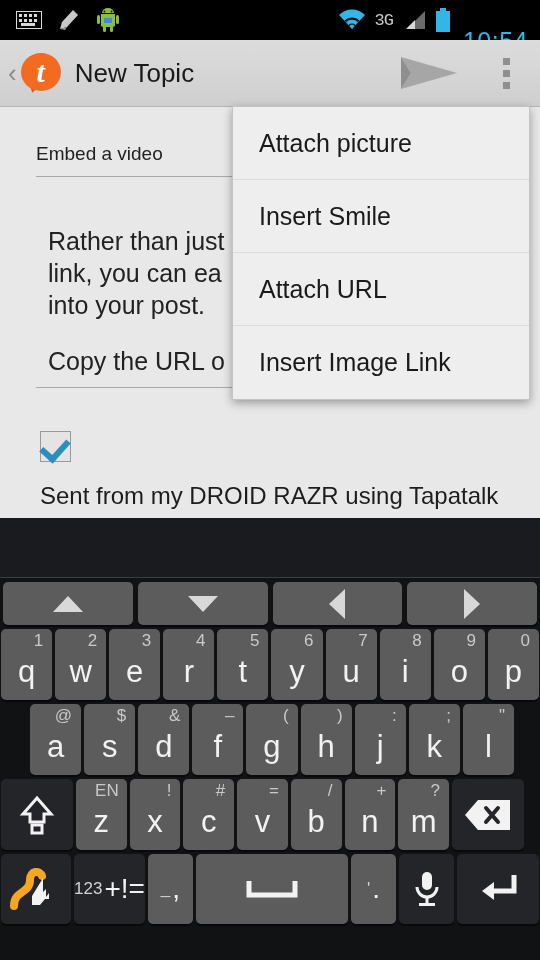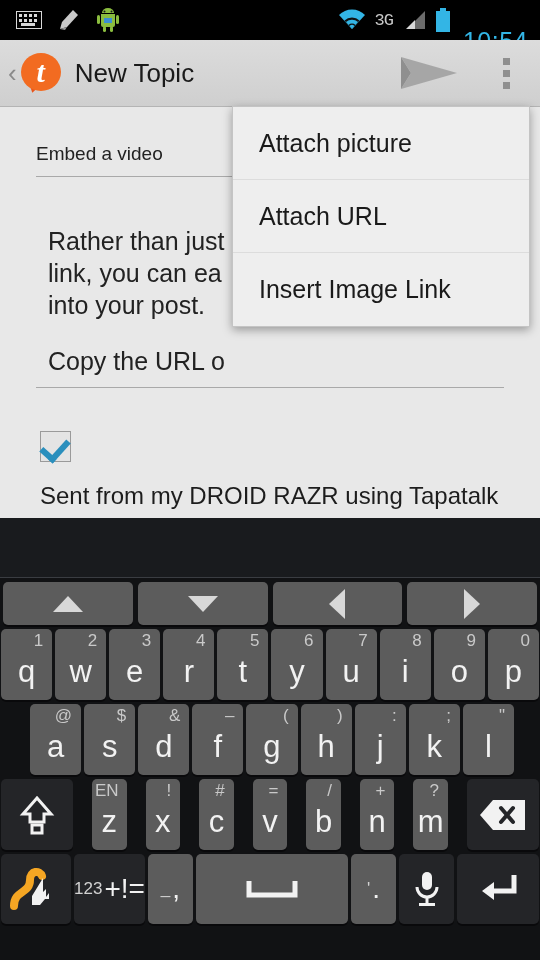--- a/index.html
+++ b/index.html
@@ -126,21 +126,21 @@
   .tri { width: 0; height: 0; }
   .tri.up { border-left: 15px solid transparent; border-right: 15px solid transparent; border-bottom: 16px solid #d8d8d8; }
   .tri.down { border-left: 15px solid transparent; border-right: 15px solid transparent; border-top: 16px solid #d8d8d8; }
   .tri.left { border-top: 15px solid transparent; border-bottom: 15px solid transparent; border-right: 16px solid #d8d8d8; }
   .tri.right { border-top: 15px solid transparent; border-bottom: 15px solid transparent; border-left: 16px solid #d8d8d8; }
 
   .row1 { display: flex; gap: 3px; padding: 4px 1px 0 1px; }
   .row1 .key { flex: 1; height: 71px; padding-top: 14px; }
   .row2 { display: flex; gap: 3px; padding: 4px 26px 0 30px; }
   .row2 .key { flex: 1; height: 71px; padding-top: 14px; }
-  .row3 { display: flex; gap: 19px; padding: 4px 1px 0 1px; }
+  .row3 { display: flex; gap: 3px; padding: 4px 16px 0 1px; }
   .row3 .key { height: 71px; padding-top: 14px; flex: 1; }
   .row3 .key.edge { flex: 0 0 72px; padding-top: 0; }
   .row4 { display: flex; gap: 3px; padding: 4px 1px 4px 1px; }
   .row4 .key { height: 70px; }
   .row4 .k-swype { flex: 0 0 70px; }
   .row4 .k-sym { flex: 0 0 70px; }
   .row4 .k-comma { flex: 0 0 45px; }
   .row4 .k-space { flex: 1; }
   .row4 .k-period { flex: 0 0 45px; }
   .row4 .k-mic { flex: 0 0 55px; }
@@ -240,20 +240,21 @@
       <span>Copy the URL o</span>
     </div>
     <div class="sigrow">
       <span class="cbox"></span>
       <span class="sigtext">Sent from my DROID RAZR using Tapatalk</span>
     </div>
   </div>
 
   <div class="menu">
     <div class="menu-item">Attach picture</div>
+    <div class="menu-item">Insert Smile</div>
     <div class="menu-item">Attach URL</div>
     <div class="menu-item">Insert Image Link</div>
   </div>
 
   <div class="kb-gap"></div>
 
   <div class="keyboard">
 
     <div class="navrow">
       <div class="navkey">

